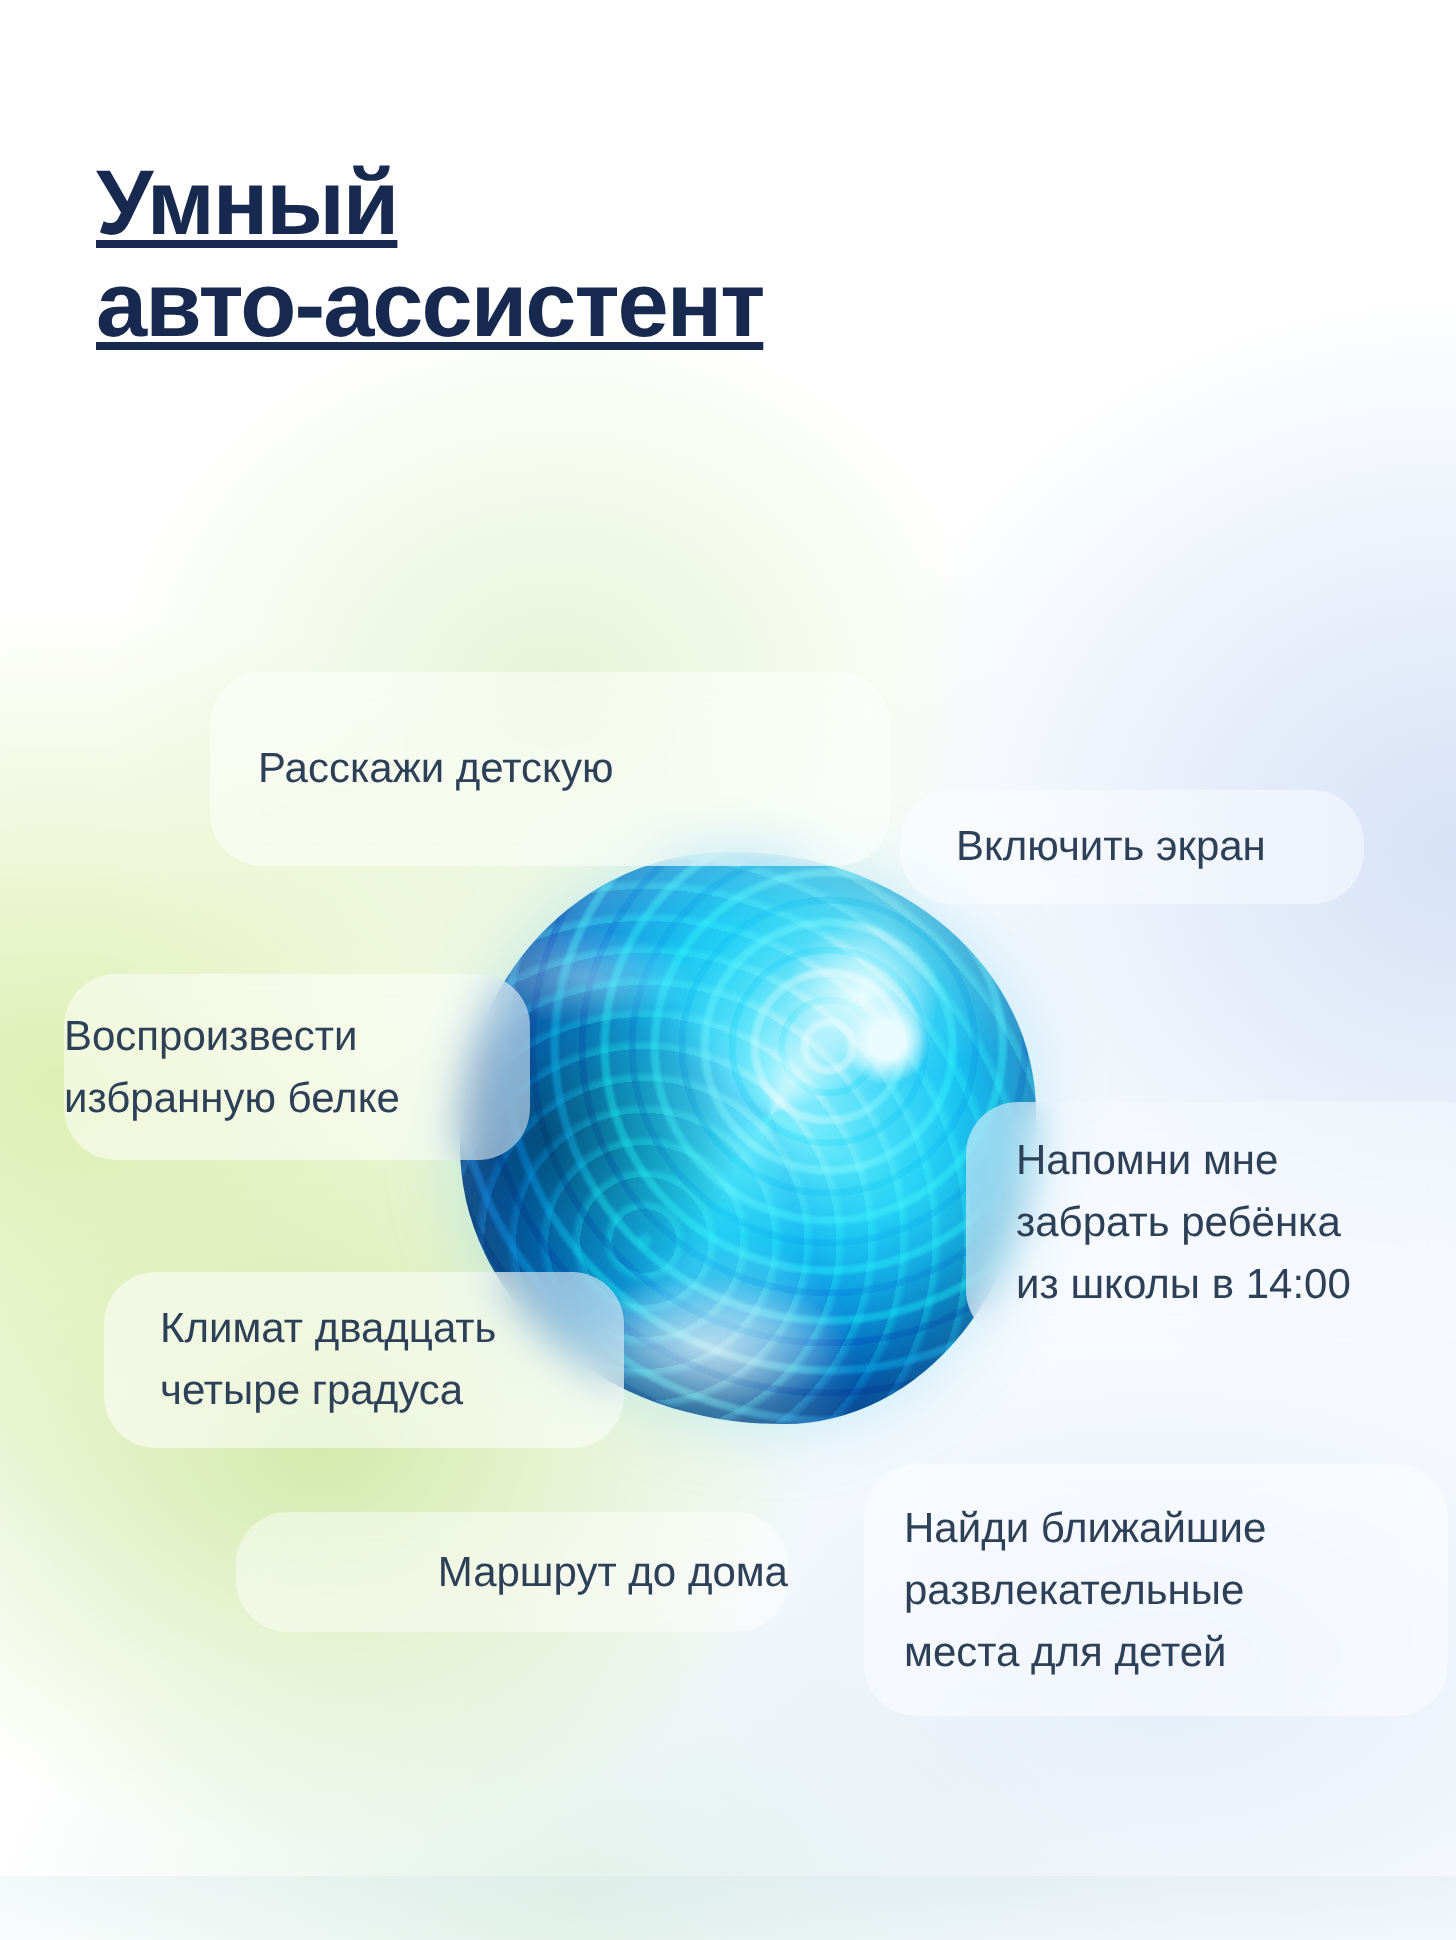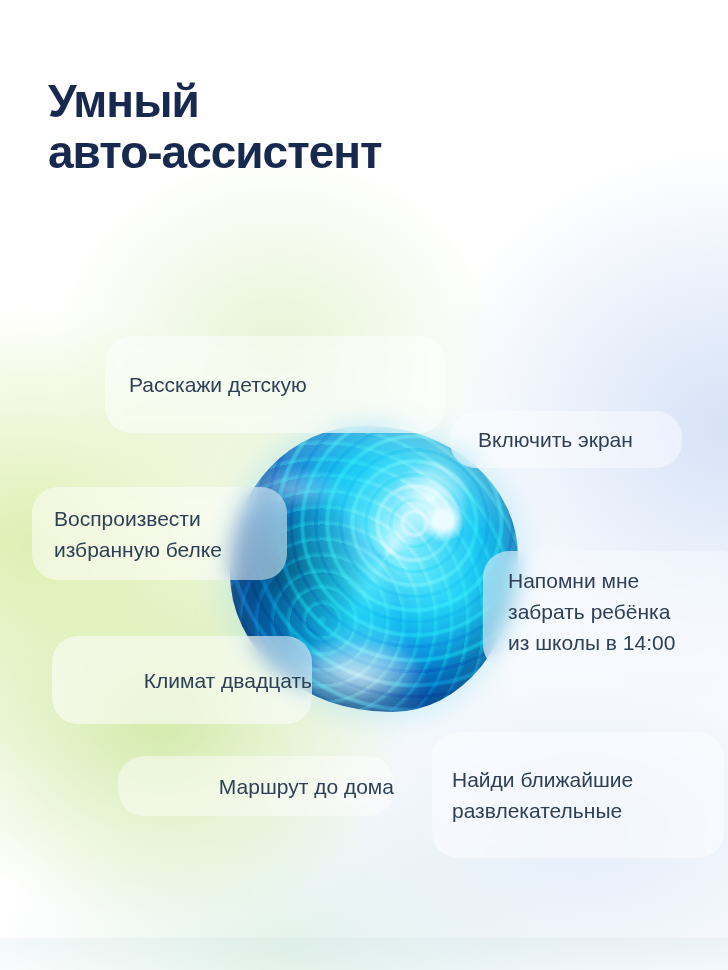--- a/index.html
+++ b/index.html
@@ -42,20 +42,21 @@
     letter-spacing: -0.5px;
     white-space: nowrap;
   }
   .sub {
     color: #17294f;
     font-size: 46px;
     font-weight: 700;
     line-height: 51px;
     letter-spacing: -1px;
     white-space: nowrap;
+    text-decoration: underline;
   }
 
   
   .orb {
     position: absolute;
     left: 230px; top: 426px;
     width: 288px; height: 286px;
     z-index: 1;
     border-radius: 47% 53% 44% 56% / 51% 46% 55% 49%;
     background:
@@ -106,24 +107,24 @@
     background: rgba(255,255,255,0.52);
     backdrop-filter: blur(10px);
     color: #2e4057;
     font-size: 21px;
     font-weight: 500;
     line-height: 31px;
   }
   .bubble .ln { display: block; white-space: nowrap; }
 
   .b-story    { left: 105px; top: 336px; width: 316px; height: 97px;  padding-left: 24px; }
-  .b-screen   { left: 450px; top: 411px; width: 204px; height: 57px;  padding-left: 28px; background: rgba(252,254,255,0.50); }
-  .b-music    { left: 32px;  top: 487px; width: 233px; height: 93px;  padding-left: 22px; background: rgba(255,255,255,0.50); }
+  .b-screen   { left: 450px; top: 395px; width: 204px; height: 57px;  padding-left: 28px; background: rgba(252,254,255,0.50); }
+  .b-music    { left: 32px;  top: 487px; width: 233px; height: 93px;  background: rgba(255,255,255,0.50); }
   .b-reminder { left: 483px; top: 551px; width: 239px; height: 120px; padding-left: 25px; background: rgba(245,250,255,0.55); }
-  .b-climate  { left: 52px;  top: 636px; width: 232px; height: 88px;  padding-left: 28px; background: rgba(255,255,255,0.55); text-align: right; }
+  .b-climate  { left: 52px;  top: 636px; width: 232px; height: 88px;  padding-left: 28px; background: rgba(255,255,255,0.55); }
   .b-route    { left: 118px; top: 756px; width: 246px; height: 60px;  padding-left: 30px; background: rgba(255,255,255,0.45); text-align: right; }
   .b-places   { left: 432px; top: 732px; width: 272px; height: 126px; padding-left: 20px; background: rgba(252,254,255,0.58); justify-content: center; }
 </style>
 </head>
 <body>
 
 <div class="poster">
 
   <header class="hdr">
     <div class="sub">Умный</div>
@@ -146,26 +147,28 @@
   </div>
 
   <div class="bubble b-reminder">
     <span class="ln">Напомни мне</span>
     <span class="ln">забрать ребёнка</span>
     <span class="ln">из школы в 14:00</span>
   </div>
 
   <div class="bubble b-climate">
     <span class="ln">Климат двадцать</span>
+    <span class="ln">четыре градуса</span>
   </div>
 
   <div class="bubble b-route">
     <span class="ln">Маршрут до дома</span>
   </div>
 
   <div class="bubble b-places">
     <span class="ln">Найди ближайшие</span>
     <span class="ln">развлекательные</span>
+    <span class="ln">места для детей</span>
   </div>
 
   <div class="bottom-band"></div>
 
 </div>
 
 </body></html>

